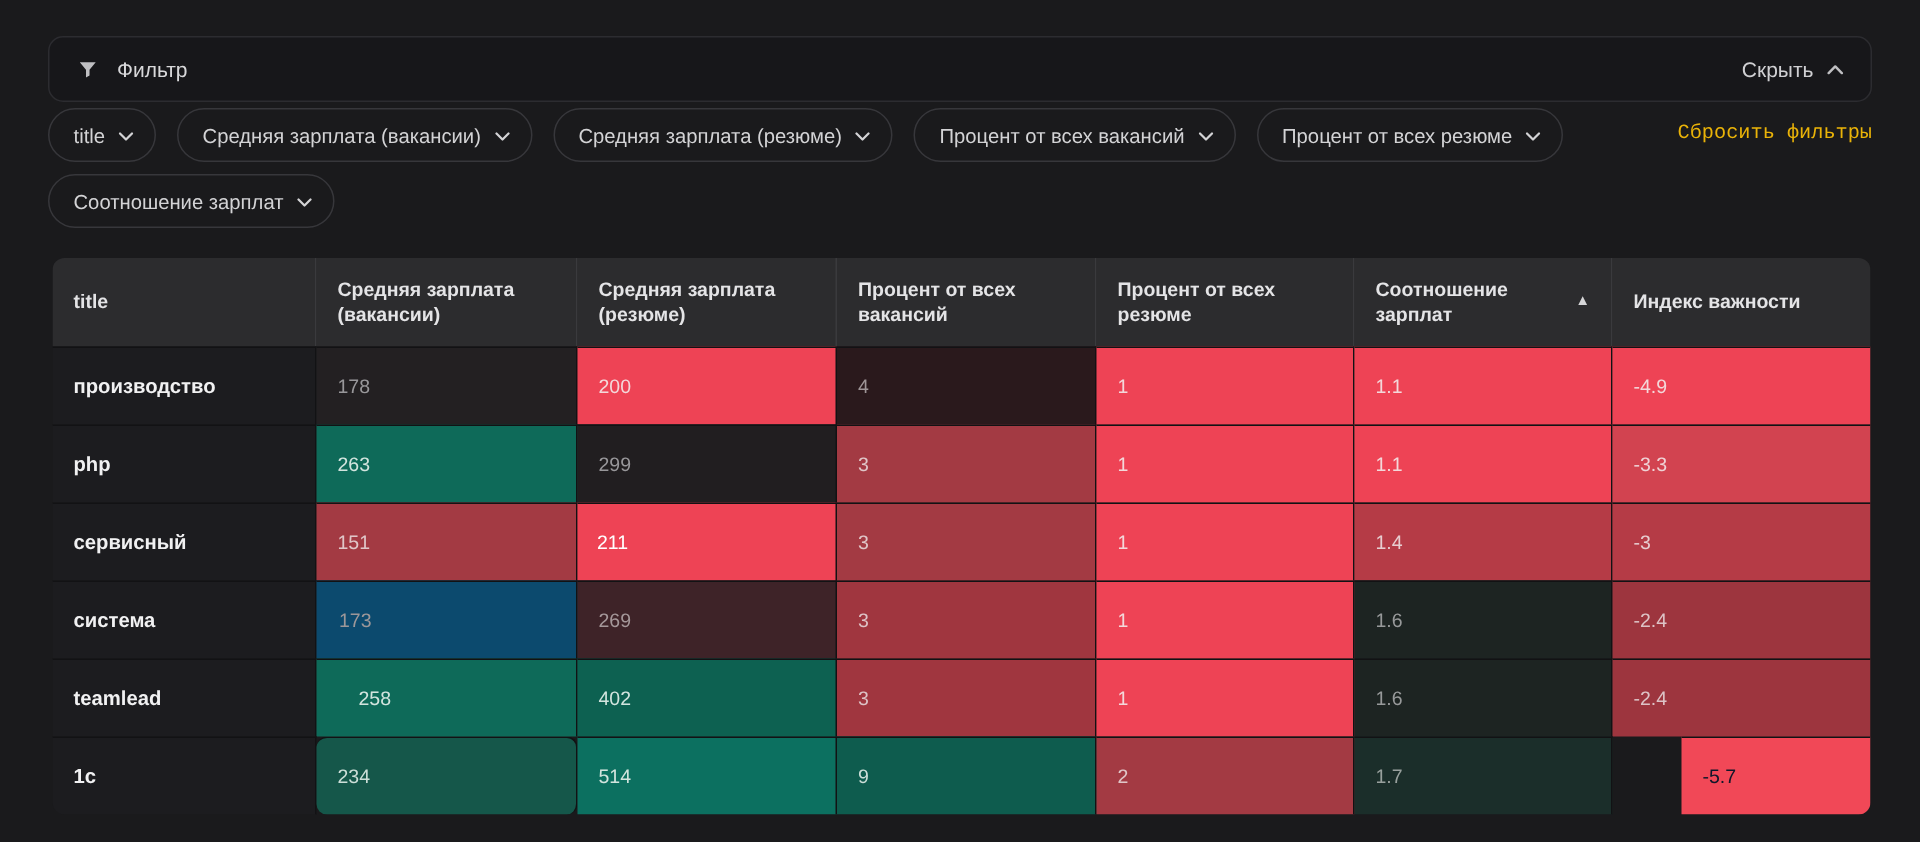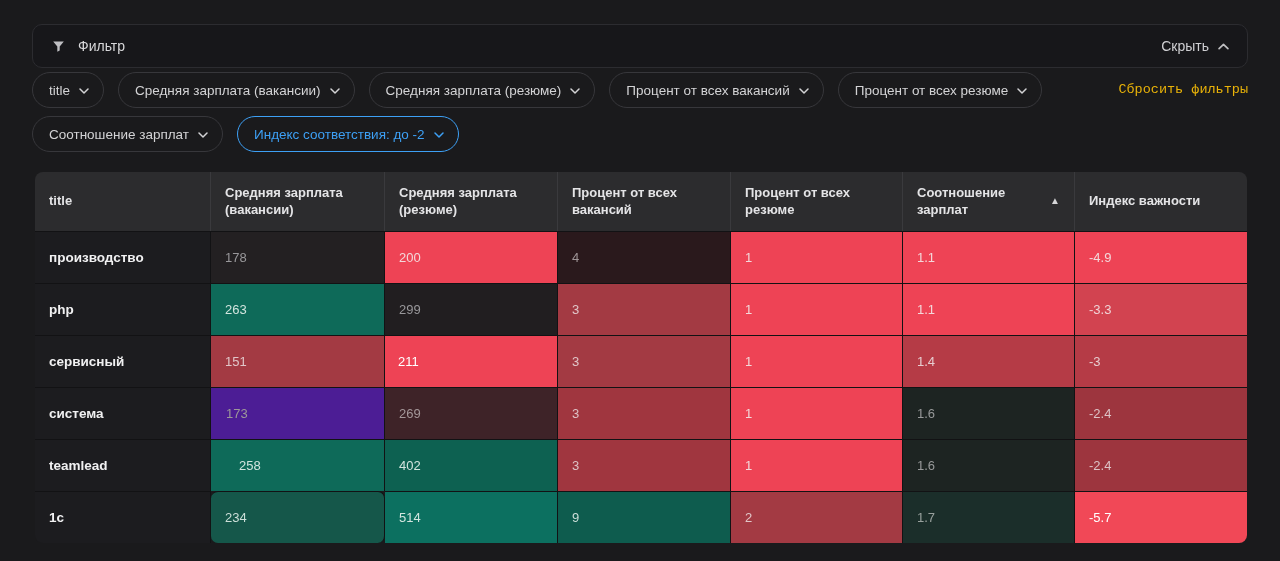--- a/index.html
+++ b/index.html
@@ -119,28 +119,20 @@
         </span>
       </button>
       <button class="chip">
         <span>Соотношение зарплат</span>
         <span class="chev">
           <svg width="10" height="6" viewBox="0 0 10 6" fill="none">
             <path d="M1 1l4 4 4-4" stroke="currentColor" stroke-width="1.5" stroke-linecap="round" stroke-linejoin="round"></path>
           </svg>
         </span>
       </button>
-      <button class="chip active">
-        <span>Индекс соответствия: до -2</span>
-        <span class="chev">
-          <svg width="10" height="6" viewBox="0 0 10 6" fill="none">
-            <path d="M1 1l4 4 4-4" stroke="currentColor" stroke-width="1.5" stroke-linecap="round" stroke-linejoin="round"></path>
-          </svg>
-        </span>
-      </button>
     </div>
   <button class="reset-btn">Сбросить фильтры</button>
 </div>
 
 <div class="table-wrap">
   <div class="trow" id="thead">
       <div class="hcell">
         <span class="htext">title</span>
       </div>
       <div class="hcell">
@@ -186,21 +178,21 @@
         <div class="cell title-cell">сервисный</div>
         <div class="cell" style="background: rgb(163, 58, 67); color: rgb(224, 198, 200);">151</div>
         <div class="cell" style="background: rgb(238, 67, 85); color: #ffffff; padding-left: 13px;">211</div>
         <div class="cell" style="background: rgb(163, 58, 67); color: rgb(224, 198, 200);">3</div>
         <div class="cell" style="background: rgb(238, 67, 85); color: rgb(243, 216, 218);">1</div>
         <div class="cell" style="background: rgb(181, 59, 70); color: rgb(231, 205, 208);">1.4</div>
         <div class="cell" style="background: rgb(181, 59, 70); color: rgb(231, 205, 208);">-3</div>
       </div>
       <div class="trow">
         <div class="cell title-cell">система</div>
-        <div class="cell" style="background: #4c1d95; color: rgb(156, 151, 153); padding-left: 15px;">173</div>
+        <div class="cell" style="background: #0c4a6e; color: rgb(156, 151, 153); padding-left: 15px;">173</div>
         <div class="cell" style="background: rgb(62, 35, 40); color: rgb(164, 151, 153);">269</div>
         <div class="cell" style="background: rgb(160, 54, 63); color: rgb(221, 195, 198);">3</div>
         <div class="cell" style="background: rgb(238, 67, 85); color: rgb(243, 216, 218);">1</div>
         <div class="cell" style="background: rgb(29, 36, 34); color: rgb(151, 153, 154);">1.6</div>
         <div class="cell" style="background: rgb(157, 53, 62); color: rgb(221, 195, 198);">-2.4</div>
       </div>
       <div class="trow">
         <div class="cell title-cell">teamlead</div>
         <div class="cell" style="background: rgb(14, 106, 89); color: rgb(210, 228, 222); padding-left: 28px;">258</div>
         <div class="cell" style="background: rgb(13, 97, 81); color: rgb(210, 228, 222);">402</div>
@@ -209,16 +201,16 @@
         <div class="cell" style="background: rgb(29, 36, 34); color: rgb(151, 153, 154);">1.6</div>
         <div class="cell" style="background: rgb(157, 53, 62); color: rgb(221, 195, 198);">-2.4</div>
       </div>
       <div class="trow">
         <div class="cell title-cell">1c</div>
         <div class="cell" style="background: rgb(21, 87, 74); color: rgb(204, 222, 216); border-radius: 7px;">234</div>
         <div class="cell" style="background: rgb(12, 112, 96); color: rgb(210, 228, 222);">514</div>
         <div class="cell" style="background: rgb(14, 92, 78); color: rgb(204, 222, 216);">9</div>
         <div class="cell" style="background: rgb(163, 58, 67); color: rgb(224, 198, 200);">2</div>
         <div class="cell" style="background: rgb(27, 46, 42); color: rgb(152, 160, 157);">1.7</div>
-        <div class="cell" style="background: rgb(241, 72, 87); color: #ffffff;">-5.7</div>
+        <div class="cell" style="background: rgb(241, 72, 87); color: #0f172a; margin-left: 46px;">-5.7</div>
       </div>
     </div>
 </div>
 
 </body></html>

